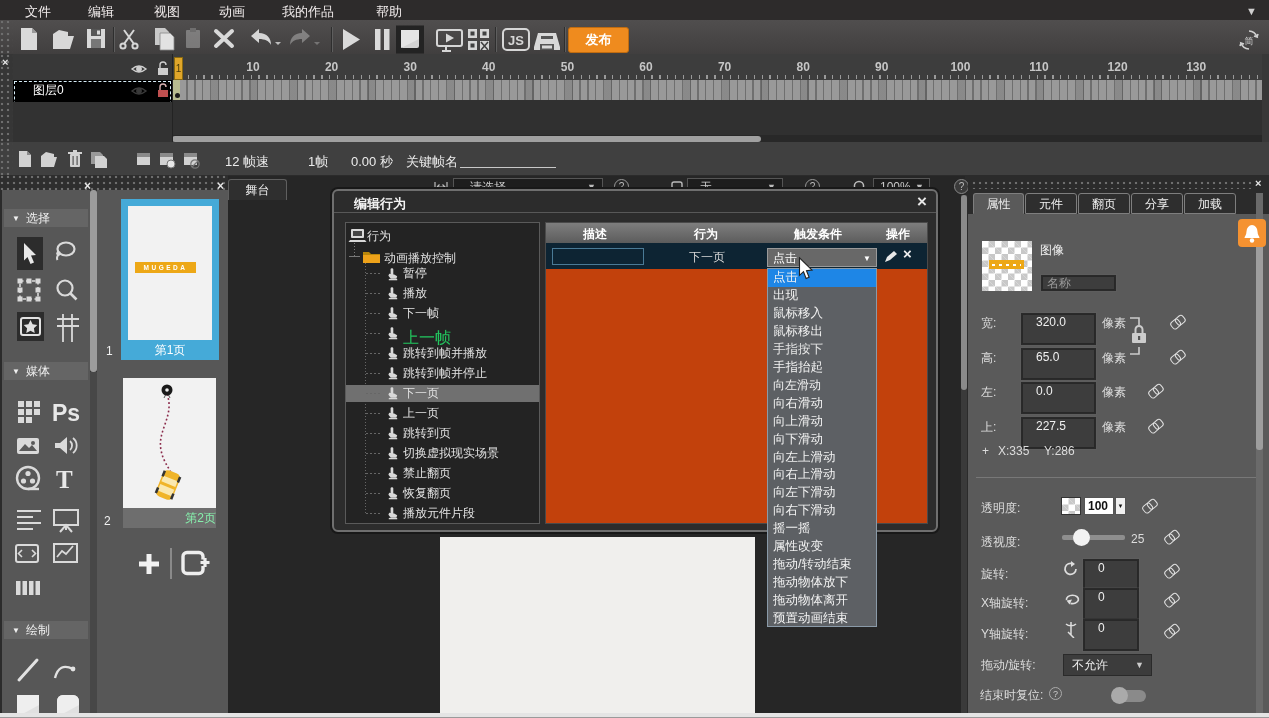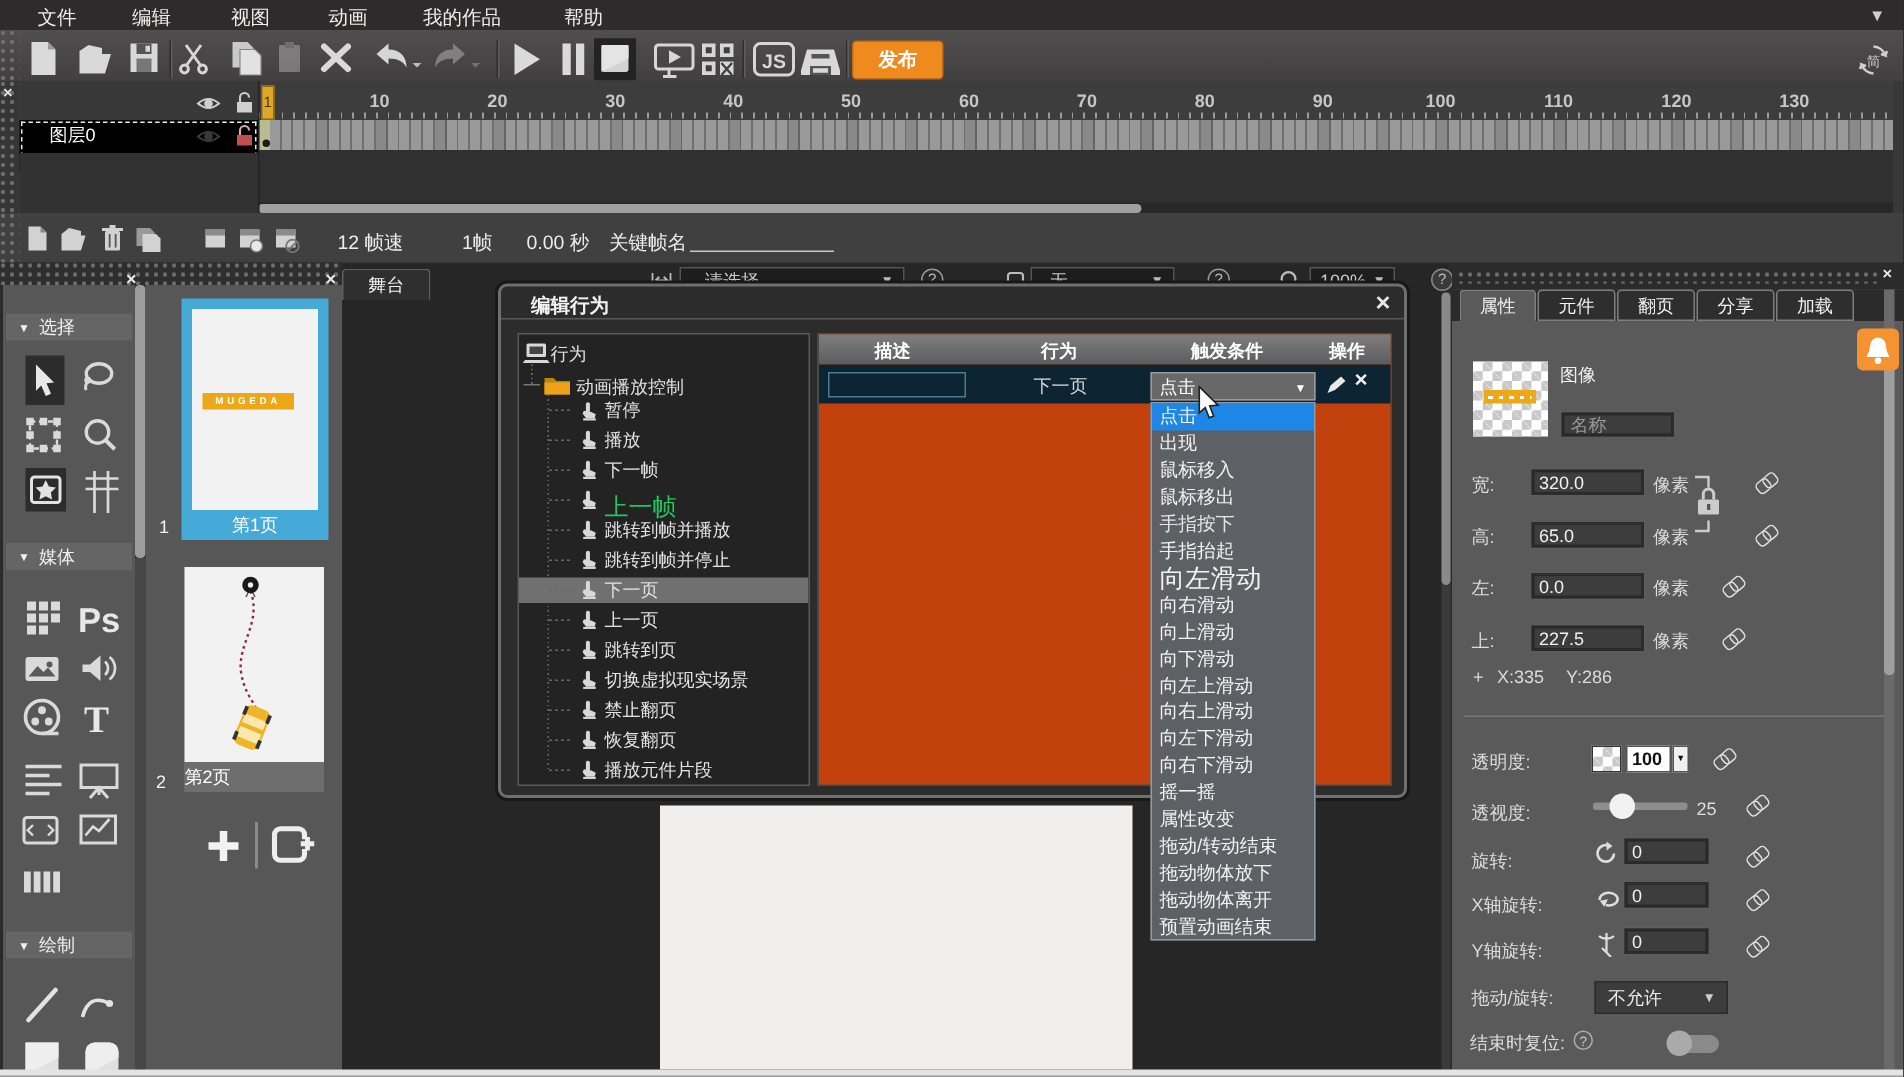--- a/index.html
+++ b/index.html
@@ -23,21 +23,21 @@
 .phead{position:absolute;left:2px;width:84px;height:18px;background:#656565;color:#f0f0f0;font-size:12px;line-height:18px;padding-left:8px}
 .phead b{font-weight:normal;font-size:8px;vertical-align:1px;margin-right:6px}
 
 #dlg{left:332px;top:189px;width:606px;height:343px;background:#2c2c2c;border:2px solid #6f6f6f;border-radius:6px;box-shadow:0 0 0 2px #181818}
 .white{color:#f0f0f0}
 .f12{font-size:12px}
 .inp{position:absolute;background:#3d3d3d;border:1px solid #2a2a2a;box-shadow:inset 0 0 0 1px #00000055, 0 0 0 1px #6a6a6a33}
 .tab{top:17px;height:21px;background:#2e2e2e;border:1px solid #7e7e7e;border-radius:3px 3px 0 0;color:#f2f2f2;font-size:12px;text-align:center;line-height:20px}
 .checker{background:#fff;background-image:linear-gradient(45deg,#c8c8c8 25%,transparent 25%,transparent 75%,#c8c8c8 75%),linear-gradient(45deg,#c8c8c8 25%,transparent 25%,transparent 75%,#c8c8c8 75%);background-size:13px 13px;background-position:0 0,6.5px 6.5px}
 .lbl{color:#dcdcdc;font-size:12px}
-.vinp{width:75px;height:17px;color:#f0f0f0;font-size:12px;line-height:16px;padding-left:4px}
+.vinp{width:75px;height:32px;color:#f0f0f0;font-size:12px;line-height:16px;padding-left:14px}
 .lnk{width:16px;height:14px;transform:rotate(-40deg)}
 .lnk::before,.lnk::after{content:"";position:absolute;top:4px;width:8px;height:6.5px;border:1.7px solid #e0e0e0;border-radius:3.2px}
 .lnk::before{left:0}
 .lnk::after{left:6px}
 </style></head>
 <body>
 <div id="app">
 
   <div class="ab" id="menubar">
     <span style="left:25px">文件</span>
@@ -366,21 +366,21 @@
             <rect x="-9" y="-14" width="18" height="28" rx="5" fill="#f0b429"></rect>
             <rect x="-7.5" y="-7" width="15" height="6" fill="#fae8b0"></rect>
             <rect x="-7.5" y="2" width="15" height="7" fill="#fae8b0"></rect>
             <rect x="-9.5" y="-12" width="2.5" height="6" fill="#333"></rect>
               <rect x="7" y="-12" width="2.5" height="6" fill="#333"></rect>
             <rect x="-9.5" y="6" width="2.5" height="6" fill="#333"></rect>
               <rect x="7" y="6" width="2.5" height="6" fill="#333"></rect>
           </g>
         </svg>
       </div>
-      <div class="ab" style="left:0;top:130px;width:93px;height:20px;background:#6e6e6e;color:#ffffff;font-size:12px;text-align:left;line-height:20px">第2页</div>
+      <div class="ab" style="left:0;top:130px;width:93px;height:20px;background:#6e6e6e;color:#86efac;font-size:12px;text-align:right;line-height:20px">第2页</div>
     </div>
     <div class="ab" style="left:7px;top:339px;color:#f0f0f0;font-size:12px">2</div>
 
     <svg class="ab" style="left:38px;top:376px" width="28" height="26" viewBox="0 0 28 26">
       <path d="M14 3 v20 M4 13 h20" stroke="#f2f2f2" stroke-width="5"></path>
     </svg>
     <div class="ab" style="left:73px;top:373px;width:2px;height:31px;background:#8a8a8a"></div>
     <svg class="ab" style="left:81px;top:375px" width="32" height="27" viewBox="0 0 32 27">
       <path d="M21 2.5 h-12 a4 4 0 0 0 -4 4 v13 a4 4 0 0 0 4 4 h12 M21 2.5 a4 4 0 0 1 4 4 v3 M25 16 v3.5 a4 4 0 0 1 -4 4" fill="none" stroke="#eeeeee" stroke-width="3.4"></path>
       <path d="M22.5 12.5 h9 M27 8 v9" stroke="#eeeeee" stroke-width="3.2"></path>
@@ -645,21 +645,21 @@
   </div>
 
   <div class="ab" style="left:767px;top:248px;width:110px;height:19px;background:#686868;border:1px solid #9a9a9a;color:#fff;font-size:12px;line-height:18px;z-index:30"><span style="margin-left:5px">点击</span><span style="position:absolute;right:5px;top:1px;font-size:8px">▼</span></div>
   <div class="ab" id="ddown" style="left:767px;top:268px;width:110px;height:359px;background:#5d6064;border:1px solid #8a9aa8;z-index:30">
     <div class="ab" style="left:0;top:0.0px;width:108px;height:17.95px;background:#1e86e6;color:#f2f2f2;font-size:12.5px;line-height:17.9px"><span style="margin-left:5px">点击</span></div>
     <div class="ab" style="left:0;top:17.9px;width:108px;height:17.95px;color:#f2f2f2;font-size:12.5px;line-height:17.9px"><span style="margin-left:5px">出现</span></div>
     <div class="ab" style="left:0;top:35.9px;width:108px;height:17.95px;color:#f2f2f2;font-size:12.5px;line-height:17.9px"><span style="margin-left:5px">鼠标移入</span></div>
     <div class="ab" style="left:0;top:53.8px;width:108px;height:17.95px;color:#f2f2f2;font-size:12.5px;line-height:17.9px"><span style="margin-left:5px">鼠标移出</span></div>
     <div class="ab" style="left:0;top:71.8px;width:108px;height:17.95px;color:#e5e5e5;font-size:12.5px;line-height:17.9px"><span style="margin-left:5px">手指按下</span></div>
     <div class="ab" style="left:0;top:89.8px;width:108px;height:17.95px;color:#f2f2f2;font-size:12.5px;line-height:17.9px"><span style="margin-left:5px">手指抬起</span></div>
-    <div class="ab" style="left:0;top:107.7px;width:108px;height:17.95px;color:#f2f2f2;font-size:17px;line-height:17.9px"><span style="margin-left:5px">向左滑动</span></div>
+    <div class="ab" style="left:0;top:107.7px;width:108px;height:17.95px;color:#f2f2f2;font-size:12px;line-height:17.9px"><span style="margin-left:5px">向左滑动</span></div>
     <div class="ab" style="left:0;top:125.6px;width:108px;height:17.95px;color:#f2f2f2;font-size:12.5px;line-height:17.9px"><span style="margin-left:5px">向右滑动</span></div>
     <div class="ab" style="left:0;top:143.6px;width:108px;height:17.95px;color:#f2f2f2;font-size:12.5px;line-height:17.9px"><span style="margin-left:5px">向上滑动</span></div>
     <div class="ab" style="left:0;top:161.5px;width:108px;height:17.95px;color:#f2f2f2;font-size:12.5px;line-height:17.9px"><span style="margin-left:5px">向下滑动</span></div>
     <div class="ab" style="left:0;top:179.5px;width:108px;height:17.95px;color:#f2f2f2;font-size:12.5px;line-height:17.9px"><span style="margin-left:5px">向左上滑动</span></div>
     <div class="ab" style="left:0;top:197.4px;width:108px;height:17.95px;color:#f2f2f2;font-size:12.5px;line-height:17.9px"><span style="margin-left:5px">向右上滑动</span></div>
     <div class="ab" style="left:0;top:215.4px;width:108px;height:17.95px;color:#f2f2f2;font-size:12.5px;line-height:17.9px"><span style="margin-left:5px">向左下滑动</span></div>
     <div class="ab" style="left:0;top:233.3px;width:108px;height:17.95px;color:#f2f2f2;font-size:12.5px;line-height:17.9px"><span style="margin-left:5px">向右下滑动</span></div>
     <div class="ab" style="left:0;top:251.3px;width:108px;height:17.95px;color:#f2f2f2;font-size:12.5px;line-height:17.9px"><span style="margin-left:5px">摇一摇</span></div>
     <div class="ab" style="left:0;top:269.2px;width:108px;height:17.95px;color:#f2f2f2;font-size:12.5px;line-height:17.9px"><span style="margin-left:5px">属性改变</span></div>
     <div class="ab" style="left:0;top:287.2px;width:108px;height:17.95px;color:#f2f2f2;font-size:12.5px;line-height:17.9px"><span style="margin-left:5px">拖动/转动结束</span></div>

